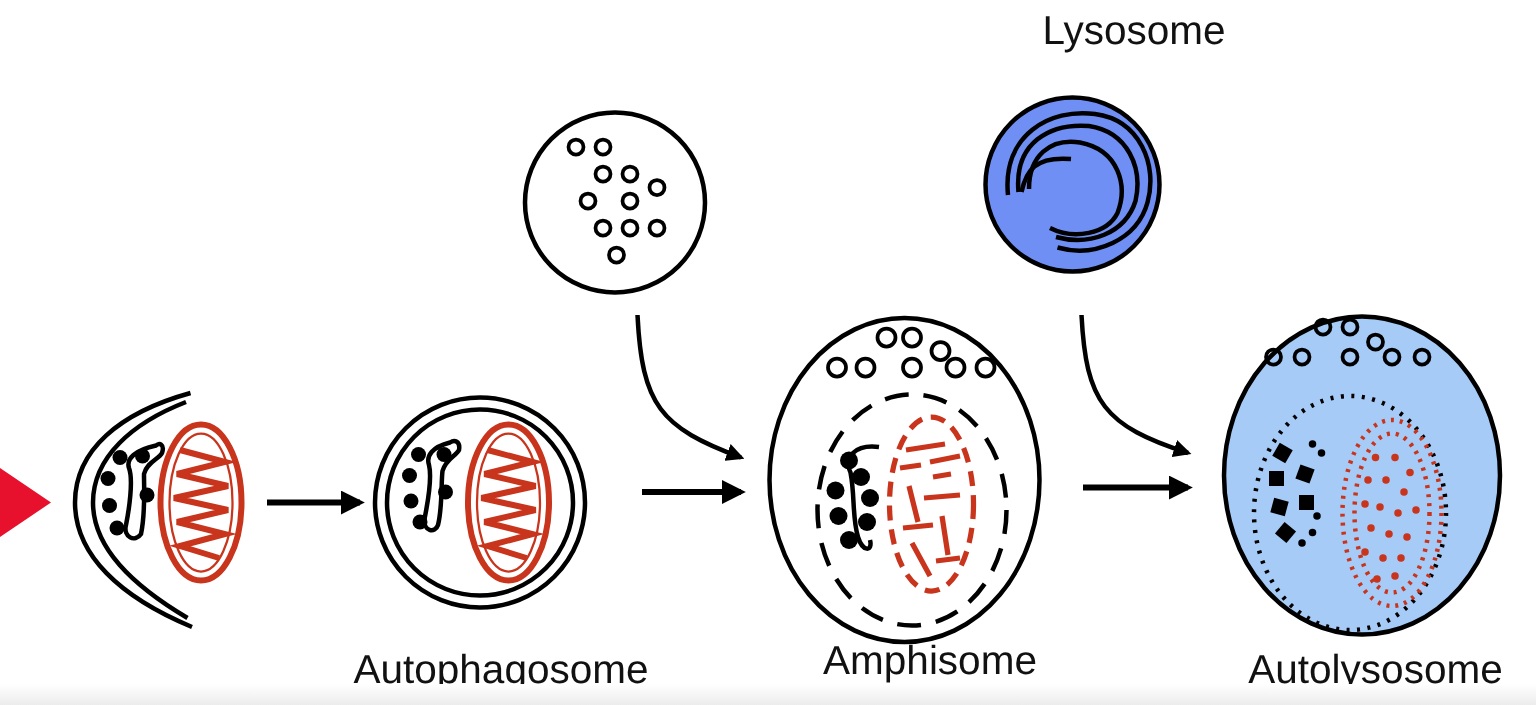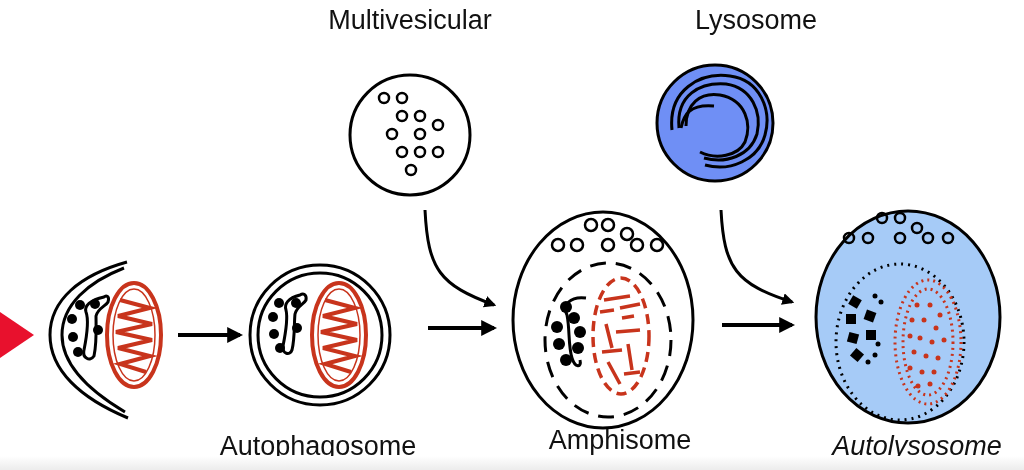--- a/index.html
+++ b/index.html
@@ -167,19 +167,18 @@
           <circle cx="922" cy="372" r="2.5"></circle>
           <circle cx="934" cy="372" r="2.5"></circle>
         <circle cx="918" cy="386" r="2.5"></circle>
           <circle cx="930" cy="384" r="2.5"></circle>
       </g>
     </g>
   </g>
 </svg>
 
 <div class="label" style="left:320px;top:4px;width:180px;">
-  <div>Multivesicular</div>
 </div>
 <div class="label" style="left:676px;top:4px;width:160px;">Lysosome</div>
-<div class="label" style="left:208px;top:430px;width:220px;">Autophagosome</div>
+<div class="label" style="left:224px;top:430px;width:220px;">Autophagosome</div>
 <div class="label" style="left:520px;top:424px;width:200px;">Amphisome</div>
-<div class="label" style="left:810px;top:430px;width:214px;font-style:italic;">Autolysosome</div>
+<div class="label" style="left:810px;top:430px;width:214px;">Autolysosome</div>
 <div class="fade"></div>
 
 </body></html>

